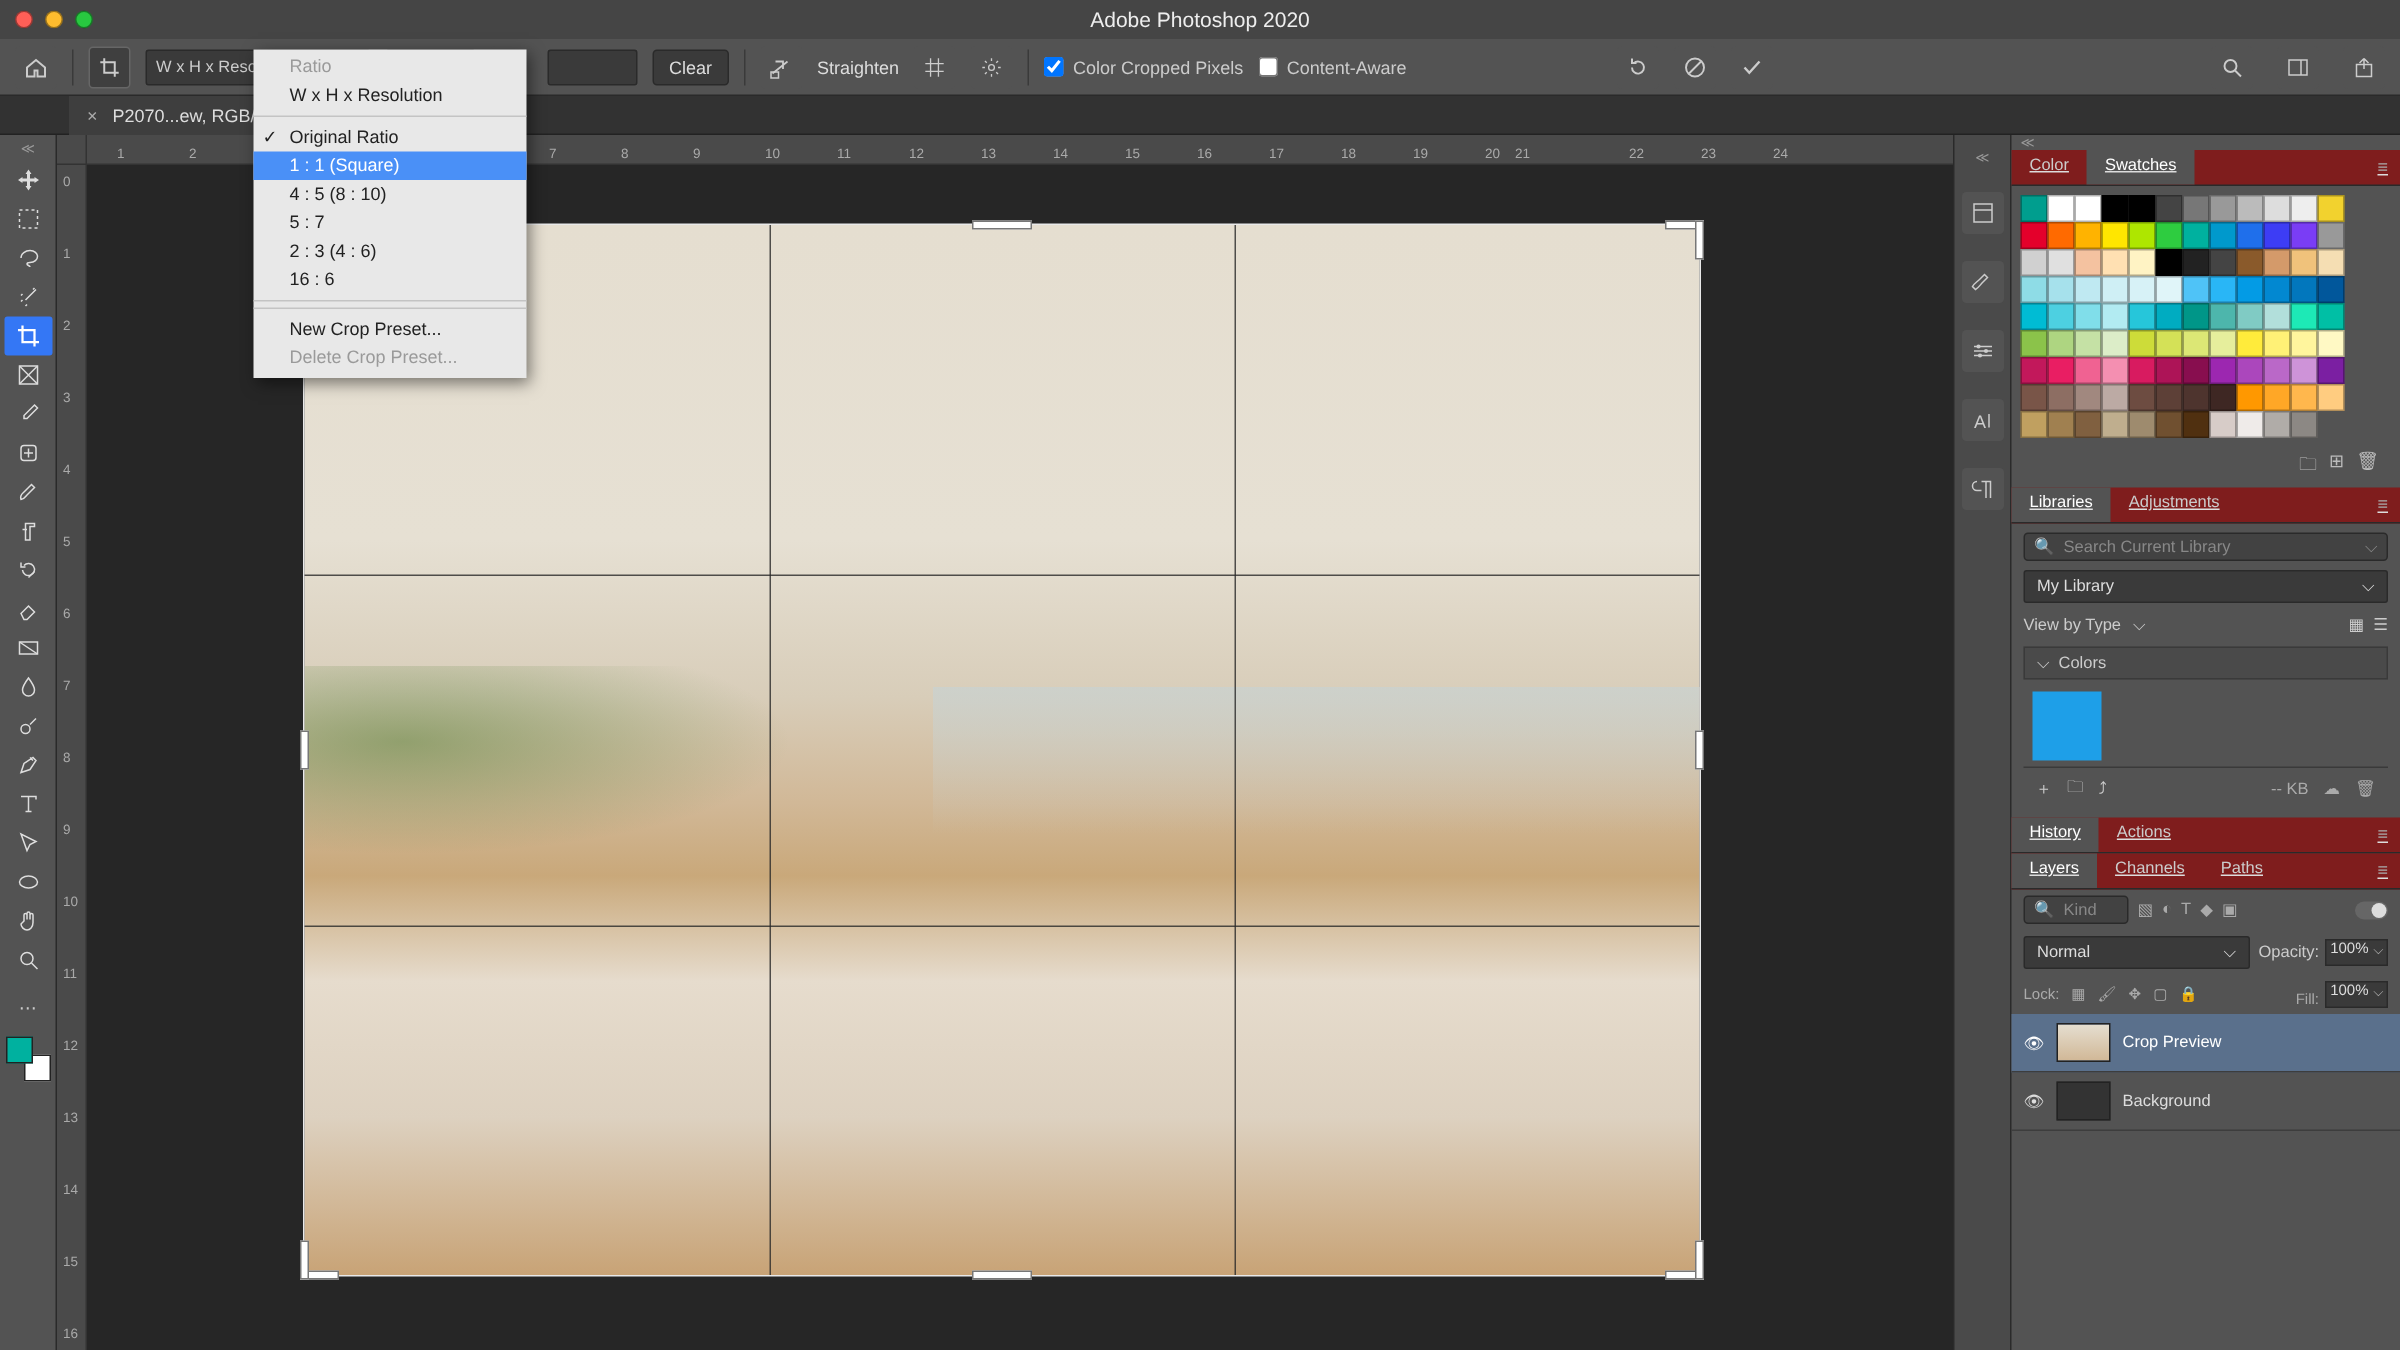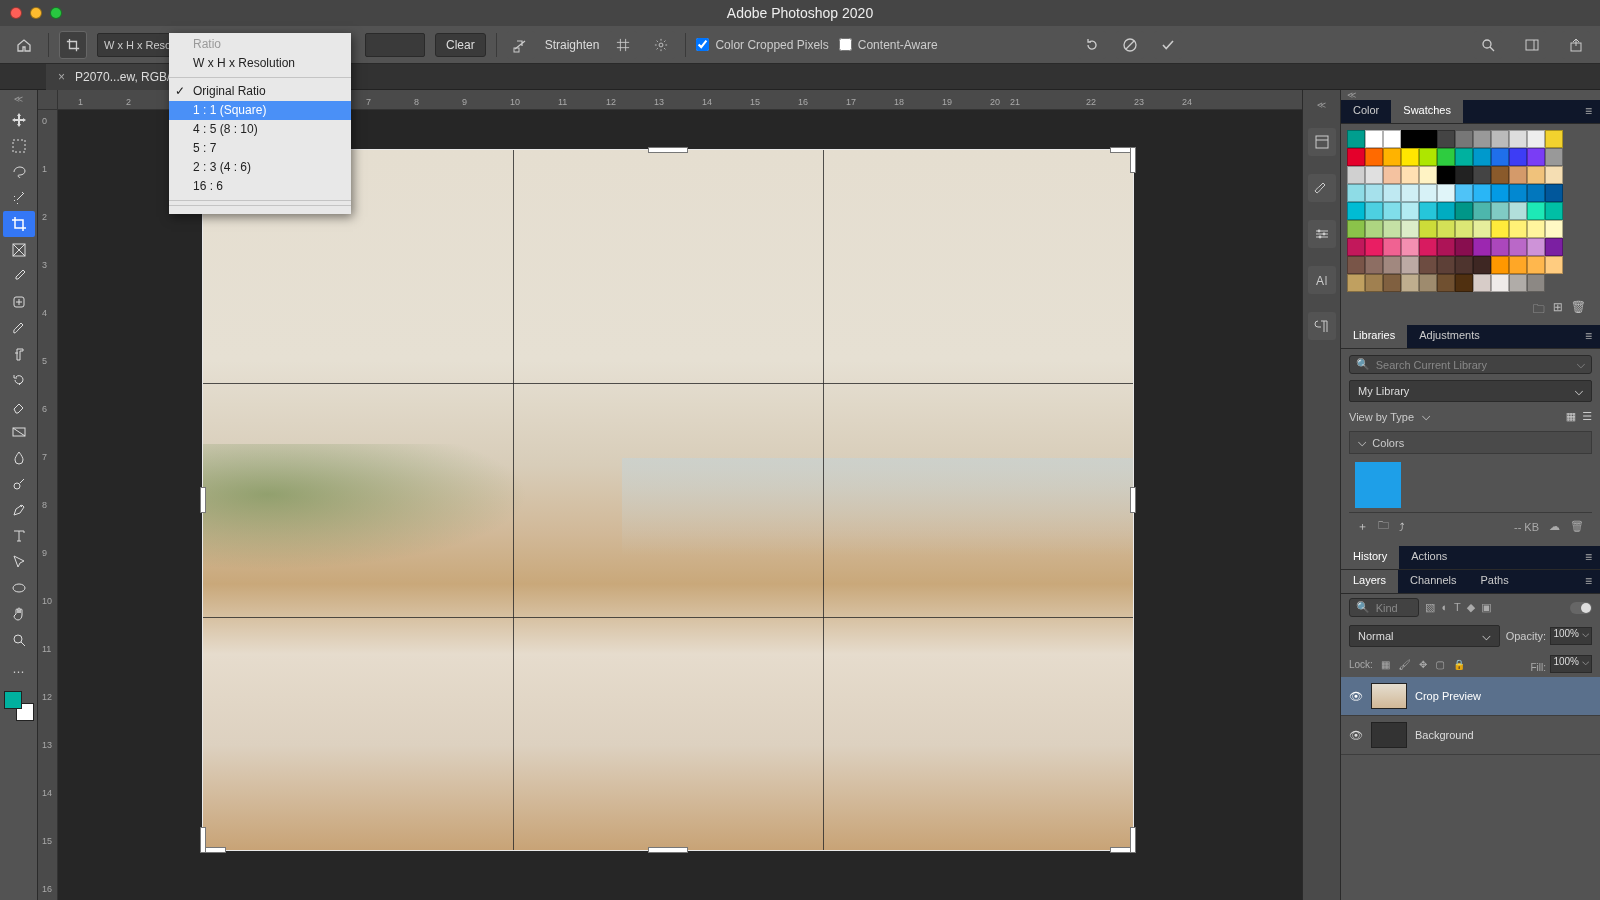--- a/index.html
+++ b/index.html
@@ -83,21 +83,21 @@
 .dd-item { padding: 2px 12px 2px 24px; position: relative; cursor: pointer; line-height: 15px; }
 .dd-item.highlight { background: #4a90f7; color: #fff; }
 .dd-item.disabled { color: #9a9a9a; }
 .dd-item .check { position: absolute; left: 6px; }
 .dd-item .shortcut { position: absolute; right: 10px; }
 .dd-sep { height: 1px; background: #c4c4c4; margin: 4px 0; }
 
 
 .panel-strip { width: 38px; background: #4a4a4a; border-left: 1px solid #2a2a2a; display: flex; flex-direction: column; align-items: center; padding-top: 10px; gap: 18px; }
 .panels { width: 260px; background: #535353; display: flex; flex-direction: column; border-left: 1px solid #2a2a2a; }
-.panel-header { display: flex; background: #0f172a; border-bottom: 1px solid #2a2a2a; height: 24px; }
+.panel-header { display: flex; background: #7f1d1d; border-bottom: 1px solid #2a2a2a; height: 24px; text-decoration: underline; }
 .ptab { padding: 4px 12px; font-size: 11px; color: #ccc; cursor: pointer; }
 .ptab.active { background: #535353; color: #fff; font-weight: 500; }
 .panel-body { padding: 6px 8px; }
 
 .swatch-grid { display: grid; grid-template-columns: repeat(12, 18px); gap: 0; }
 .sw { width: 18px; height: 18px; border: 1px solid rgba(0,0,0,0.3); cursor: pointer; }
 .sw.nb { border:none; }
 
 .lib-search { display:flex; align-items:center; background:#424242; border:1px solid #2a2a2a; border-radius:3px; padding:2px 6px; gap:6px; color:#888; font-size:11px; }
 .lib-select { background:#3a3a3a; border:1px solid #2a2a2a; height:22px; border-radius:2px; display:flex; align-items:center; justify-content:space-between; padding:0 8px; font-size:11px; color:#ddd; margin-top:6px; }
@@ -160,20 +160,24 @@
       <div id="dd-g1">
           <div class="dd-item"><span class="check">✓</span>Original Ratio</div>
           <div class="dd-item highlight">1 : 1 (Square)</div>
           <div class="dd-item">4 : 5 (8 : 10)</div>
           <div class="dd-item">5 : 7</div>
           <div class="dd-item">2 : 3 (4 : 6)</div>
           <div class="dd-item">16 : 6</div>
         </div>
       <div class="dd-sep"></div>
       <div class="dd-sep"></div>
+      <div id="dd-g3">
+          <div class="dd-item">New Crop Preset...</div>
+          <div class="dd-item disabled">Delete Crop Preset...</div>
+        </div>
     </div>
   </div>
 
   <div class="field"></div>
   <div class="icon-btn">
     <svg width="14" height="14" viewBox="0 0 16 16">
         <path d="M3 6h8l-2-2m2 2-2 2M13 10H5l2 2m-2-2 2-2" fill="none" stroke="#ccc" stroke-width="1.2"></path>
       </svg>
   </div>
   <div class="field"></div>

